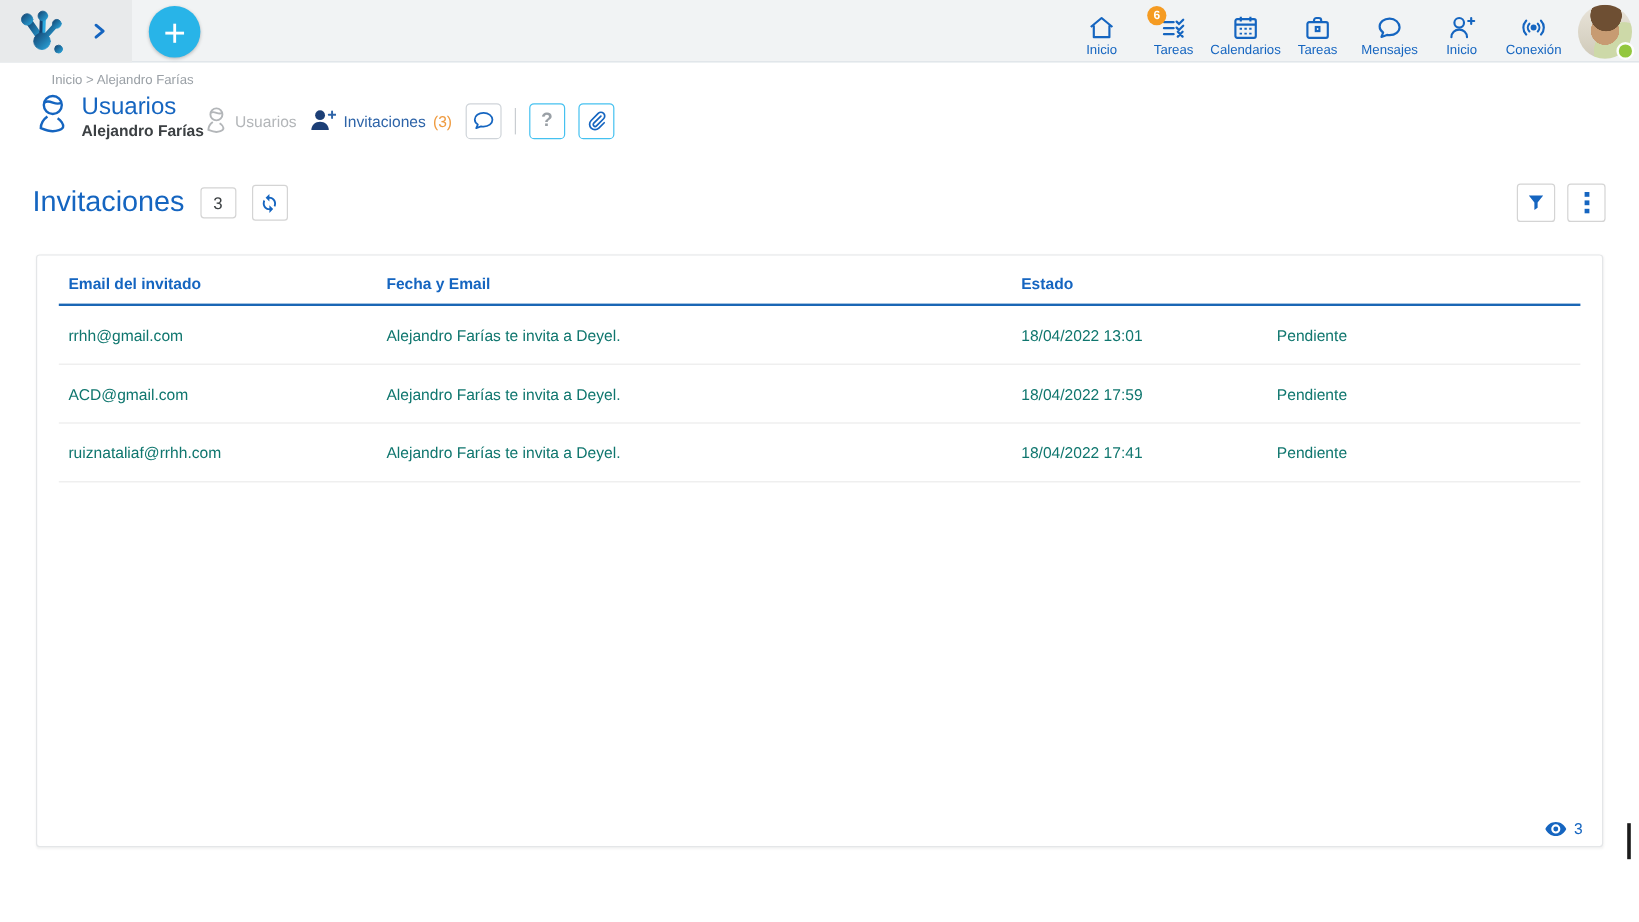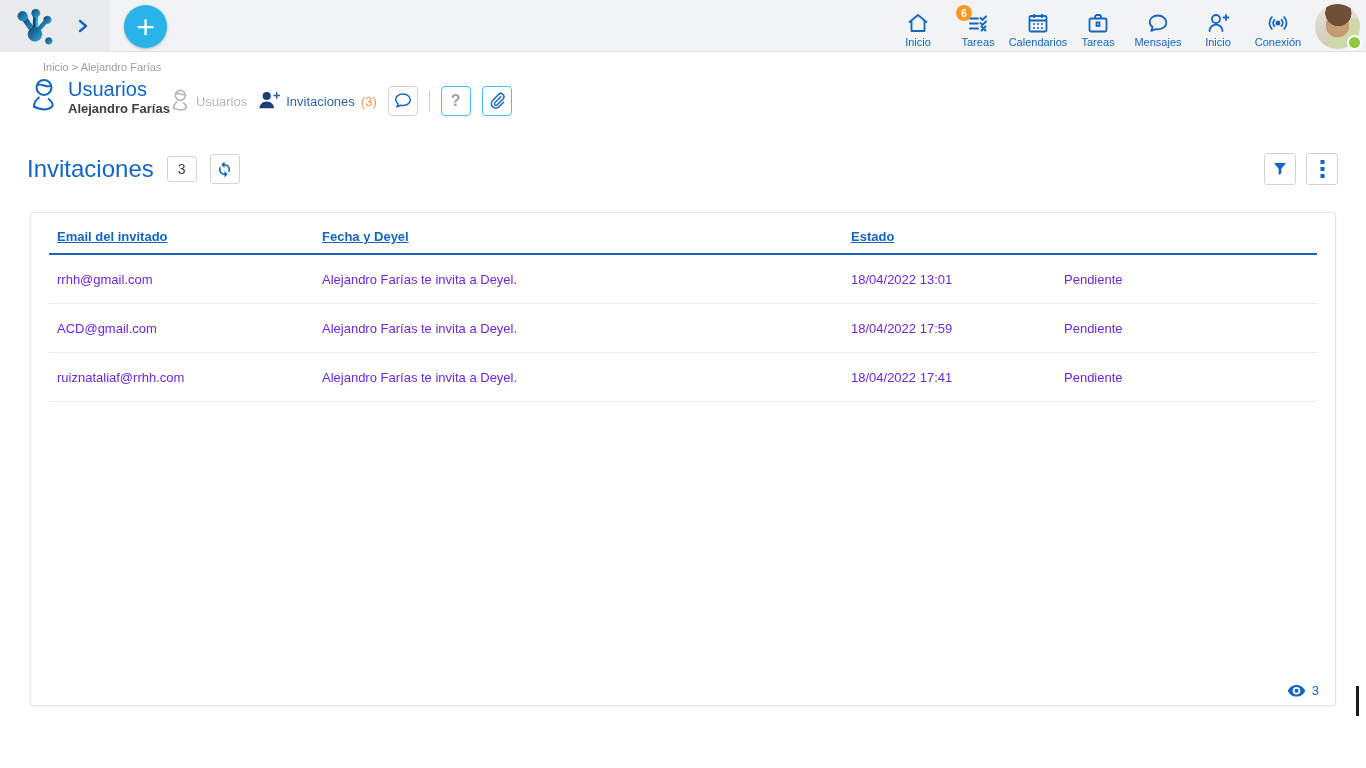--- a/index.html
+++ b/index.html
@@ -57,24 +57,24 @@
     display:flex; align-items:center; justify-content:center; cursor:pointer; padding:0; }
   .sb-right { display:flex; gap:10px; }
   .sb-right .sq-btn { width:32px; height:32px; }
   .kebab { color:#1565c0; font-size:15px; font-weight:bold; letter-spacing:0; line-height:5px; }
 
   
   .card { position:relative; margin:27px 30px 0 30px; height:494px; background:#fff;
     border:1px solid #e4e6e8; border-radius:3px; box-shadow:0 1px 2px rgba(0,0,0,.05); }
   .thead { display:grid; grid-template-columns:265px 529px 213px auto; margin:0 18px; padding-top:16px;
     padding-bottom:9px; border-bottom:2px solid #1a66b5; }
-  .th { padding-left:8px; font-size:13px; font-weight:bold; color:#1565c0;text-decoration:underline; }
+  .th { padding-left:8px; font-size:13px; font-weight:bold; color:#1565c0; }
   .trow { display:grid; grid-template-columns:265px 529px 213px auto; margin:0 18px; height:49px;
     align-items:center; border-bottom:1px solid #ececec; cursor:pointer; }
-  .td { padding-left:8px; font-size:13px; color:#6d28d9; }
+  .td { padding-left:8px; font-size:13px; color:#0f766e; }
   .card-footer { position:absolute; right:16px; bottom:7px; display:flex; align-items:center; gap:6px;
     color:#1565c0; font-size:13px; cursor:pointer; }
 
   .scroll-thumb { position:fixed; right:7px; top:686px; width:3px; height:30px; background:#1b1b1b; }
 
   svg { display:block; }
 </style>
 </head>
 <body>
 
@@ -284,21 +284,21 @@
             <rect x="0.5" y="14" width="4" height="4"></rect>
           </svg>
       </span>
     </button>
   </div>
 </div>
 
 <div class="card">
   <div class="thead">
     <div class="th">Email del invitado</div>
-    <div class="th">Fecha y Deyel</div>
+    <div class="th">Fecha y Email</div>
     <div class="th">Estado</div>
   </div>
 
   <div class="trow">
     <div class="td">rrhh@gmail.com</div>
     <div class="td">Alejandro Farías te invita a Deyel.</div>
     <div class="td">18/04/2022 13:01</div>
     <div class="td">Pendiente</div>
   </div>
   <div class="trow">

